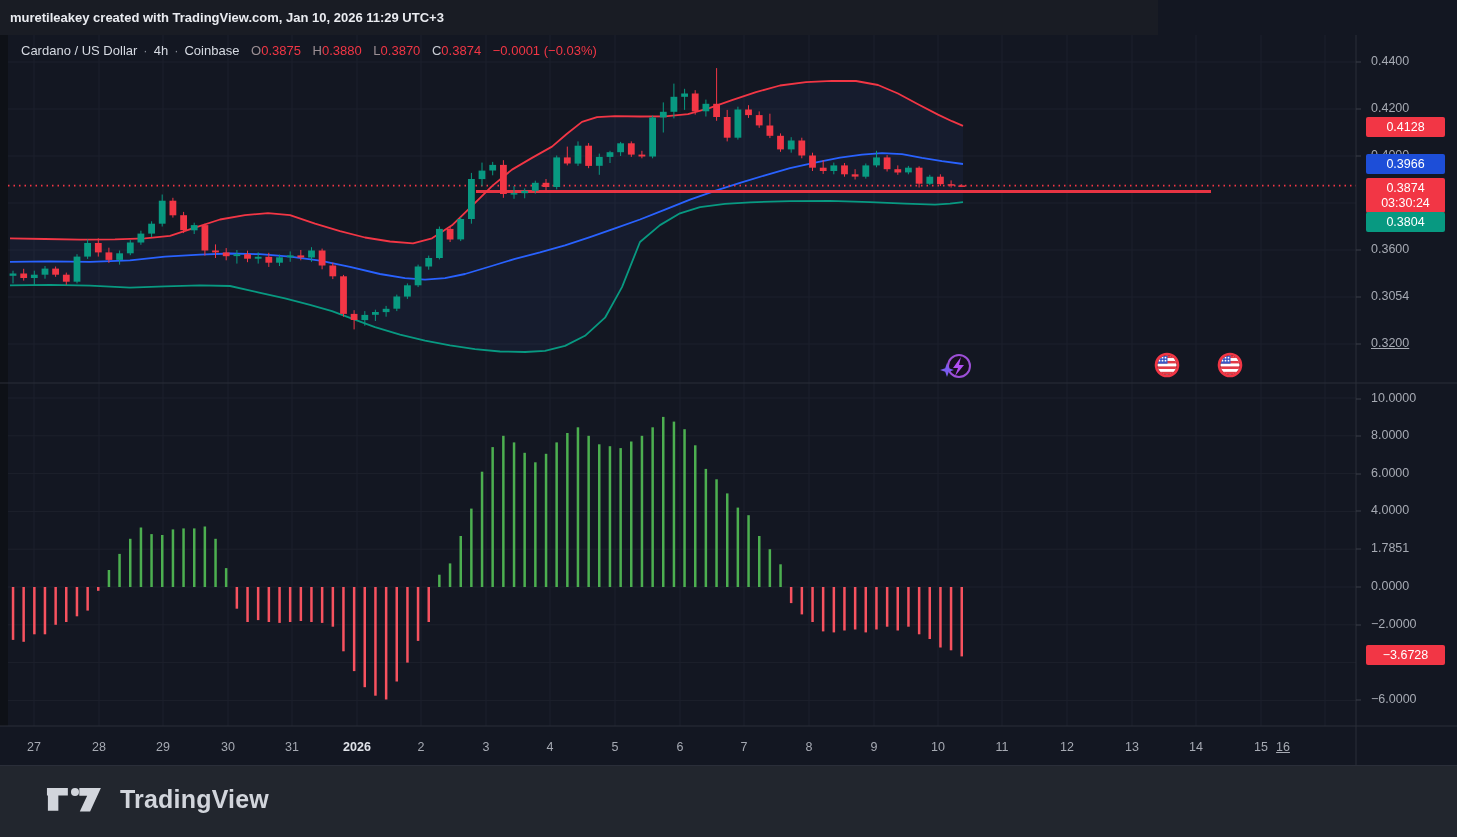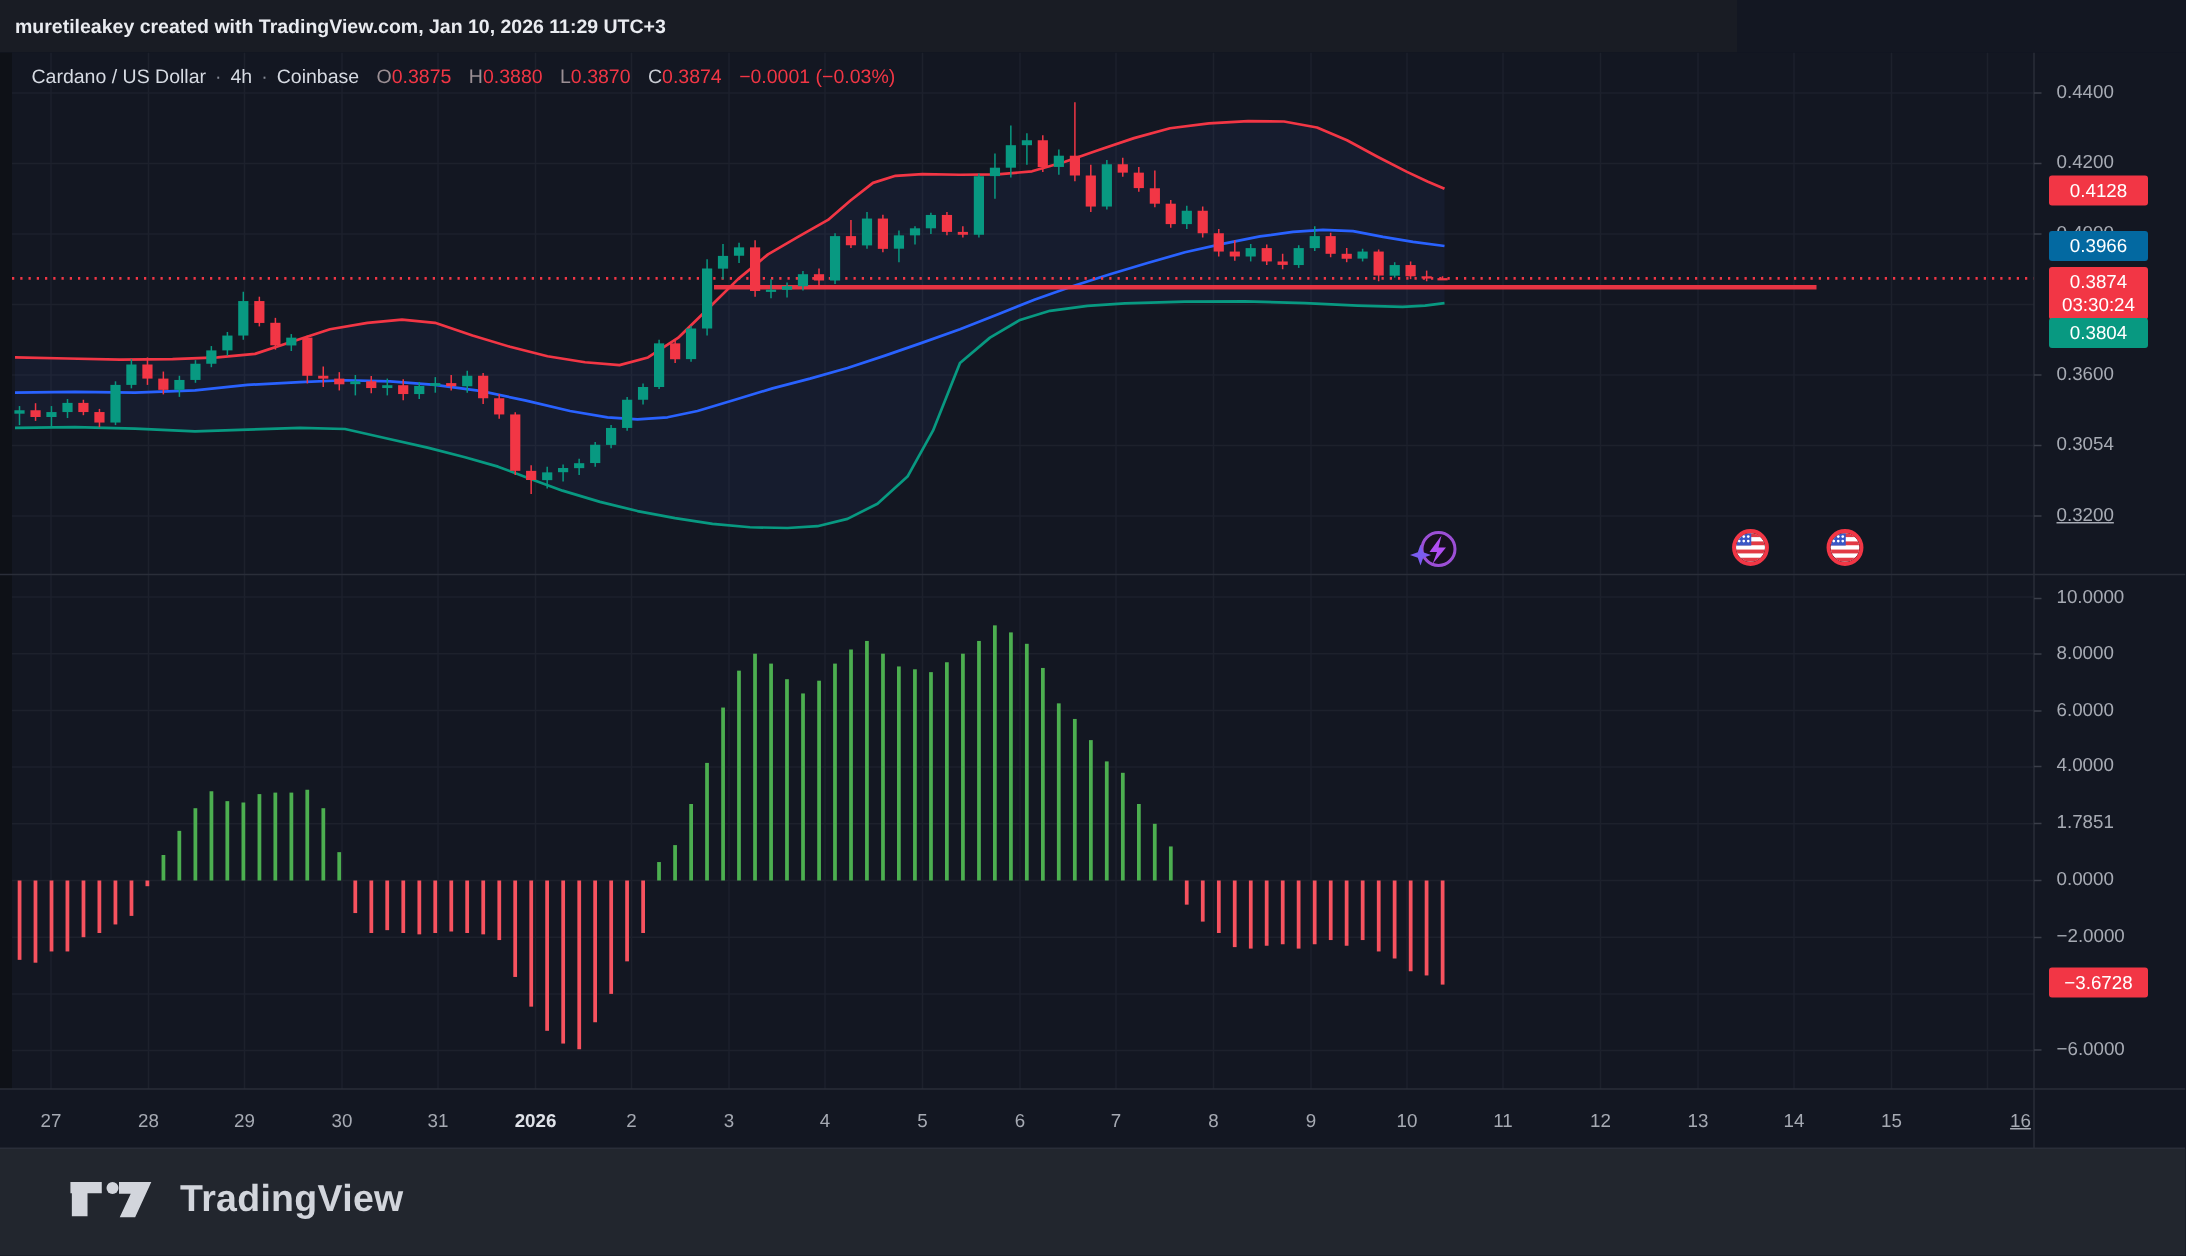--- a/index.html
+++ b/index.html
@@ -9,21 +9,21 @@
             color:#e9ebf0; font-size:13px; font-weight:bold; line-height:35px; padding-left:10px; }
   .chart-frame { position:absolute; left:0; top:35px; width:1457px; height:731px; background:#131722; }
   #chart-svg { position:absolute; left:0; top:0; width:1457px; height:731px; display:block; }
   .legend { position:absolute; left:21px; top:8px; font-size:13px; color:#d6dae2; white-space:nowrap; z-index:5; }
   .legend .dim { color:#868b96; margin:0 6px; }
   .legend .k { color:#9b8f94; margin-left:8px; }
   .legend .kc { color:#c9ccd4; margin-left:8px; }
   .legend .v { color:#f23645; }
   .legend .chg { color:#f23645; margin-left:8px; }
   .axis-label { position:absolute; left:1371px; font-size:12.5px; color:#a6aab3; z-index:2; }
-  .badge { position:absolute; left:1366px; width:66px; text-align:center; font-size:12.5px; color:#fff;
+  .badge { position:absolute; left:1366px; width:79px; text-align:center; font-size:12.5px; color:#fff;
            border-radius:2px; padding:2px 0; line-height:16px; z-index:4; }
   .badge .sub { display:block; line-height:15px; }
   .tick { position:absolute; width:46px; text-align:center; font-size:12.5px; color:#a6aab3; top:705px; }
   .tick.bold { color:#dfe2e8; font-weight:bold; }
   .footer { position:absolute; left:0; top:766px; width:1457px; height:71px; background:#22262e; }
   .logo-wrap { position:absolute; left:46px; top:19px; display:flex; align-items:center; }
   .logo-text { color:#d2d5dc; font-size:25px; font-weight:bold; letter-spacing:0.2px; margin-left:12px; }
 </style>
 </head>
 <body>
@@ -461,25 +461,25 @@
       <div class="tick" style="left: 657px;">6</div>
       <div class="tick" style="left: 721px;">7</div>
       <div class="tick" style="left: 786px;">8</div>
       <div class="tick" style="left: 851px;">9</div>
       <div class="tick" style="left: 915px;">10</div>
       <div class="tick" style="left: 979px;">11</div>
       <div class="tick" style="left: 1044px;">12</div>
       <div class="tick" style="left: 1109px;">13</div>
       <div class="tick" style="left: 1173px;">14</div>
       <div class="tick" style="left: 1238px;">15</div>
-      <div class="tick" style="left: 1324px; text-decoration: underline;">16</div>
+      <div class="tick" style="left: 1260px; text-decoration: underline;">16</div>
     </div>
   <div id="badges">
       <div class="badge" style="top: 82px; background: rgb(242, 54, 69);"><span>0.4128</span></div>
-      <div class="badge" style="top: 119px; background: #0369a1;"><span>0.3966</span></div>
+      <div class="badge" style="top: 119px; background: #1d4ed8;"><span>0.3966</span></div>
       <div class="badge" style="top: 143px; background: rgb(242, 54, 69);"><span>0.3874</span><span class="sub">03:30:24</span></div>
       <div class="badge" style="top: 177px; background: rgb(8, 153, 129);"><span>0.3804</span></div>
       <div class="badge" style="top: 610px; background: rgb(242, 54, 69);">−3.6728</div>
     </div>
 </div>
 
 <div class="footer">
   <div class="logo-wrap">
     <svg width="62" height="26" viewBox="0 0 62 26">
       <path d="M1 1 H23 V9 H13 V25 H2 V9 H1 Z" fill="#d2d5dc" transform="translate(0,0) scale(0.95)"></path>

